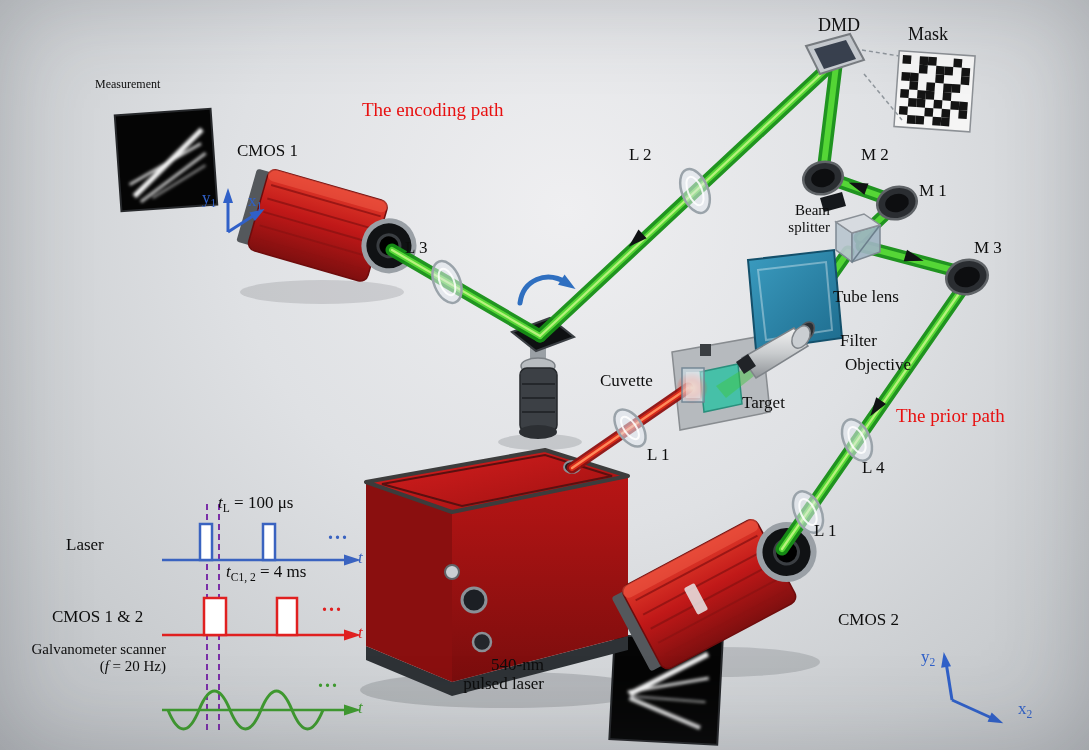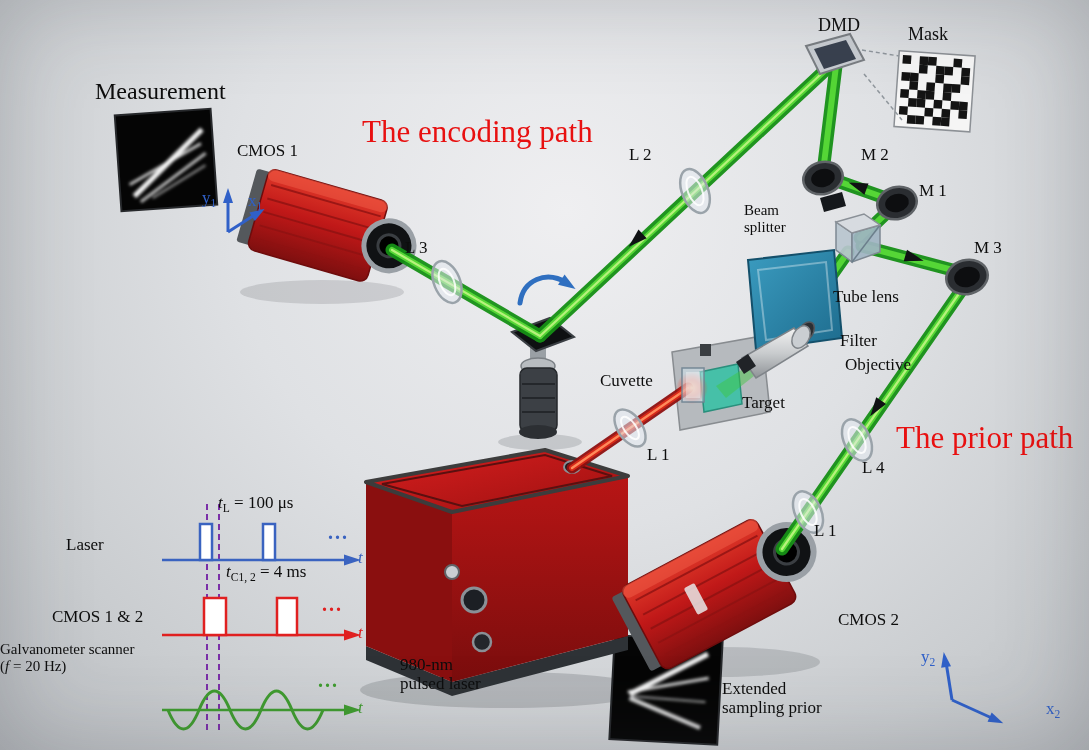--- a/index.html
+++ b/index.html
@@ -10,22 +10,22 @@
     user-select:none;
   }
   #stage:after{content:"";position:absolute;inset:0;box-shadow:inset 0 0 90px rgba(60,65,70,.25);pointer-events:none;}
   svg{position:absolute;left:0;top:0;}
   .lbl{
     position:absolute;font-family:"Liberation Serif",serif;font-weight:normal;color:#0d0d0d;
     font-size:17px;white-space:nowrap;line-height:1.12;
   }
   .lbl sub{font-size:68%;}
   .small{font-size:15px;}
-  .center{text-align:left;white-space:normal;}
-  .path-lbl{color:var(--path-label-red,#e81010);font-size:31px;margin-top:16px;}
+  .center{text-align:right;white-space:normal;}
+  .path-lbl{color:var(--path-label-red,#e81010);font-size:19px;}
   .ax-lbl{color:var(--axis-label-blue,#3060c8);font-size:17px;}
   .t-lbl{font-style:italic;font-size:17px;}
   .t-blue{color:var(--timing-laser-blue,#3a63c0);}
   .t-red{color:var(--timing-cmos-red,#e02020);}
   .t-green{color:var(--timing-galvo-green,#3f9b2f);}
   .dots{font-size:20px;font-weight:bold;letter-spacing:2px;}
   .ital{font-style:italic;}
 </style>
 </head>
 <body>
@@ -375,21 +375,21 @@
     <g>
       <line x1="162" y1="710" x2="350" y2="710" stroke="#3f9b2f" stroke-width="2.5"></line>
       <g transform="translate(352,710)">
             <path d="M9,0 L-8,5.5 L-8,-5.5 Z" fill="#3f9b2f"></path>
           </g>
       <path d="M168,710 Q183.5,748 199,710 Q214.5,672 230,710 Q245.5,748 261,710 Q276.5,672 292,710 Q307.5,748 323,710" fill="none" stroke="#3f9b2f" stroke-width="3"></path>
     </g>
   </g>
 </svg>
 
-<div class="lbl" style="left:95px;top:78px;font-size:24px">Measurement</div>
+<div class="lbl" style="left:95px;top:78px;font-size:12px">Measurement</div>
 <div class="lbl" style="left:818px;top:15px;font-size:18px">DMD</div>
 <div class="lbl" style="left:908px;top:24px;font-size:18px">Mask</div>
 
 <div class="lbl path-lbl" style="left:362px;top:99px">The encoding path</div>
 <div class="lbl path-lbl" style="left:896px;top:405px">The prior path</div>
 
 <div class="lbl" style="left:237px;top:141px">CMOS 1</div>
 <div class="lbl" style="left:629px;top:145px">L 2</div>
 <div class="lbl" style="left:861px;top:145px">M 2</div>
 <div class="lbl" style="left:919px;top:181px">M 1</div>
@@ -402,32 +402,28 @@
 <div class="lbl" style="left:833px;top:287px">Tube lens</div>
 <div class="lbl" style="left:840px;top:331px">Filter</div>
 <div class="lbl" style="left:845px;top:355px">Objective</div>
 <div class="lbl" style="left:600px;top:371px">Cuvette</div>
 <div class="lbl" style="left:742px;top:393px">Target</div>
 <div class="lbl" style="left:647px;top:445px">L 1</div>
 <div class="lbl" style="left:862px;top:458px">L 4</div>
 <div class="lbl" style="left:814px;top:521px">L 1</div>
 <div class="lbl" style="left:838px;top:610px">CMOS 2</div>
 <div class="lbl center" style="left:400px;top:655px;width:144px">
-  <div>980-nm</div>
+  <div>540-nm</div>
   <div>pulsed laser</div>
-</div>
-<div class="lbl center" style="left:722px;top:679px;width:150px">
-  <div>Extended</div>
-  <div>sampling prior</div>
 </div>
 
 <div class="lbl ax-lbl" style="left:202px;top:188px"><span>y</span><sub>1</sub></div>
 <div class="lbl ax-lbl" style="left:248px;top:191px"><span>x</span><sub>1</sub></div>
 <div class="lbl ax-lbl" style="left:921px;top:647px"><span>y</span><sub>2</sub></div>
-<div class="lbl ax-lbl" style="left:1046px;top:699px"><span>x</span><sub>2</sub></div>
+<div class="lbl ax-lbl" style="left:1018px;top:699px"><span>x</span><sub>2</sub></div>
 
 <div class="lbl" style="left:66px;top:535px">Laser</div>
 <div class="lbl" style="left:218px;top:493px">
   <span class="ital">t</span><sub>L</sub><span> = 100 μs</span>
 </div>
 <div class="lbl" style="left:52px;top:607px">CMOS 1 &amp; 2</div>
 <div class="lbl" style="left:226px;top:562px">
   <span class="ital">t</span><sub>C1, 2</sub><span> = 4 ms</span>
 </div>
 <div class="lbl small center" style="left:0px;top:641px;width:166px">

